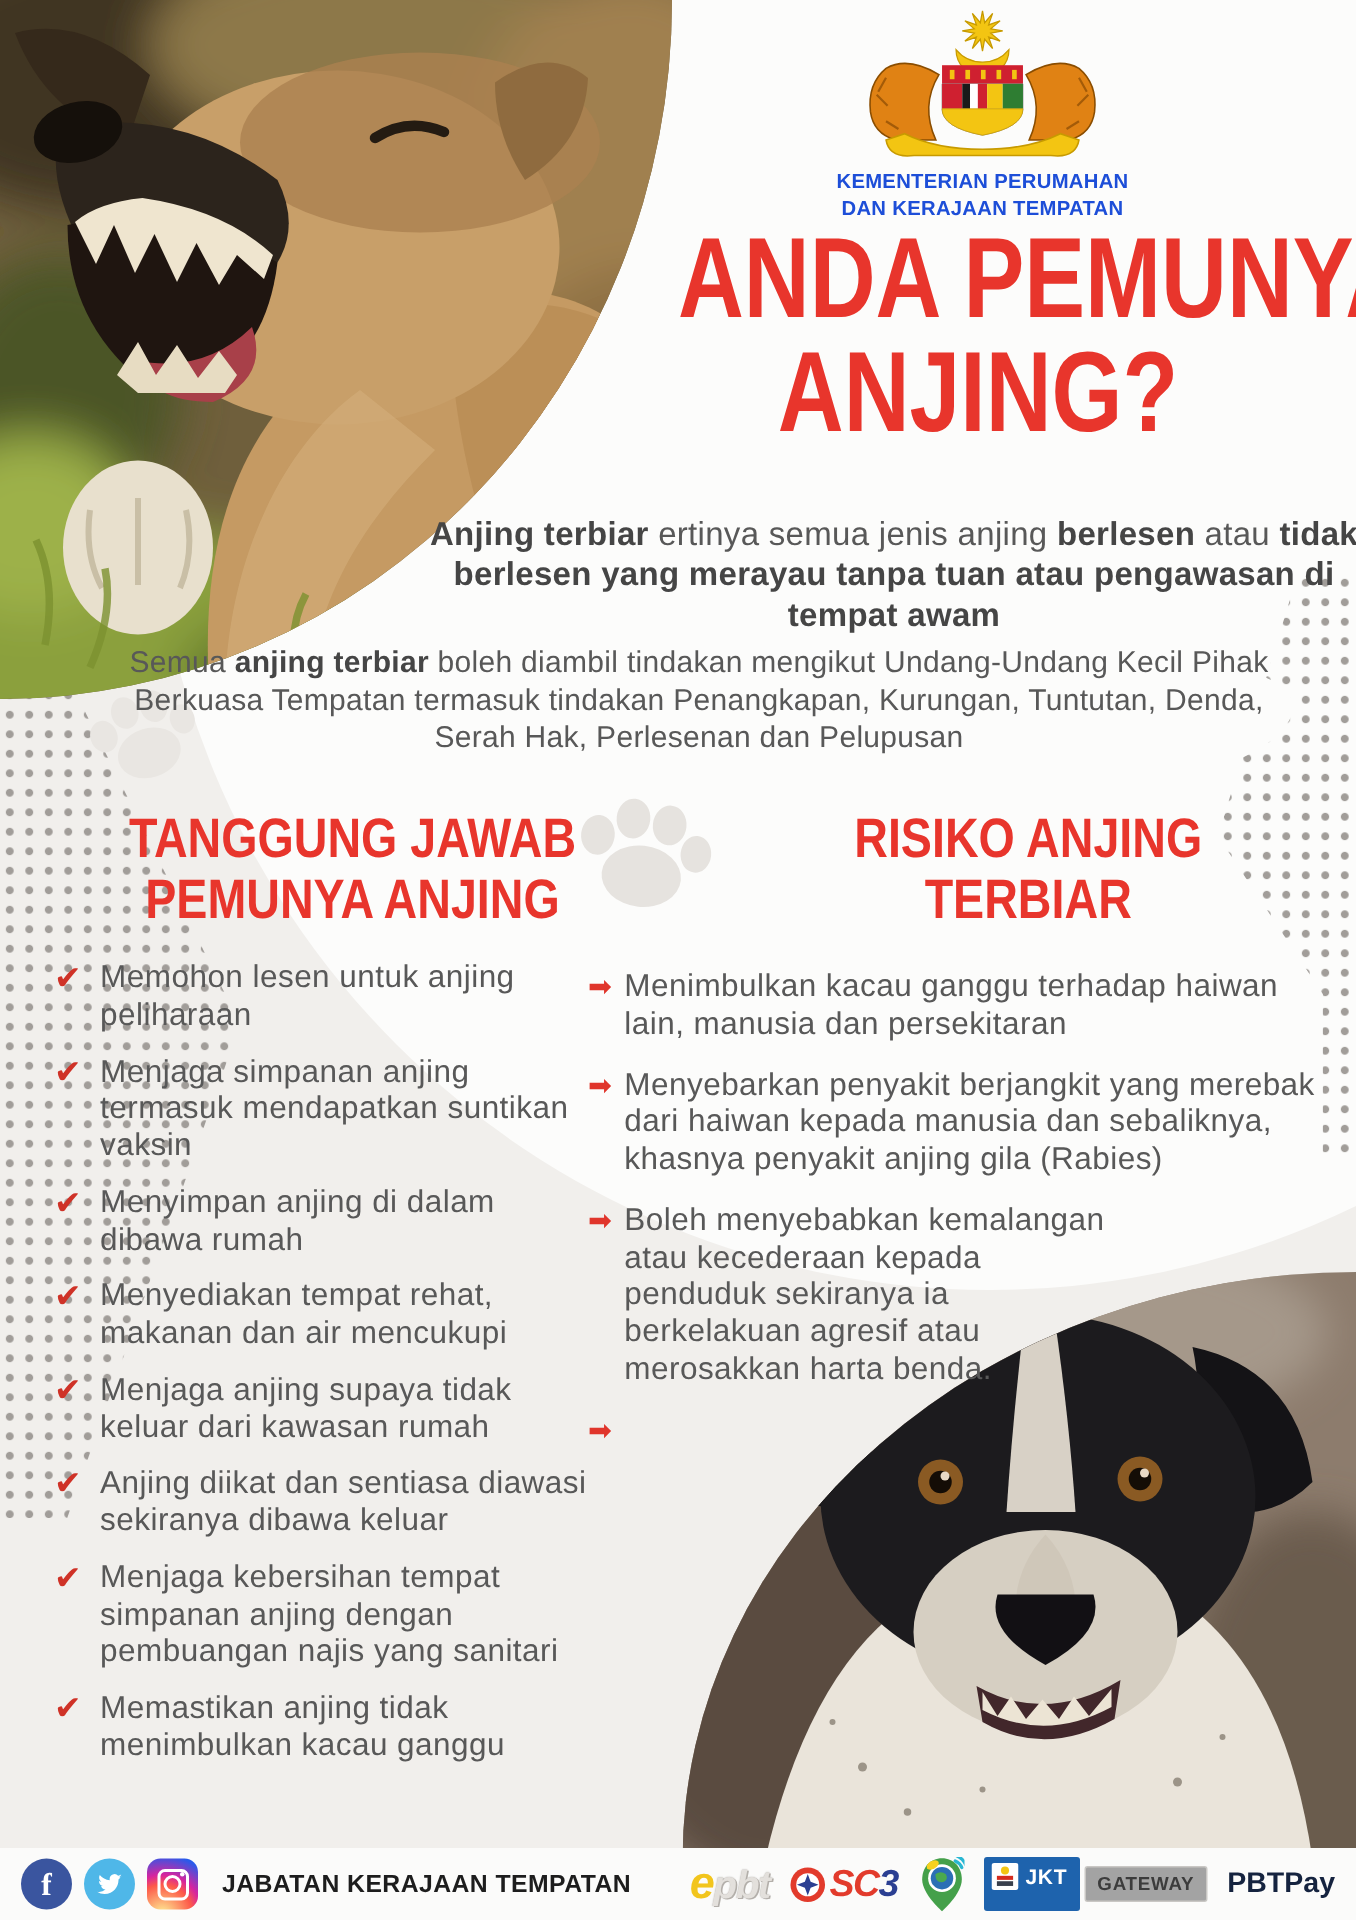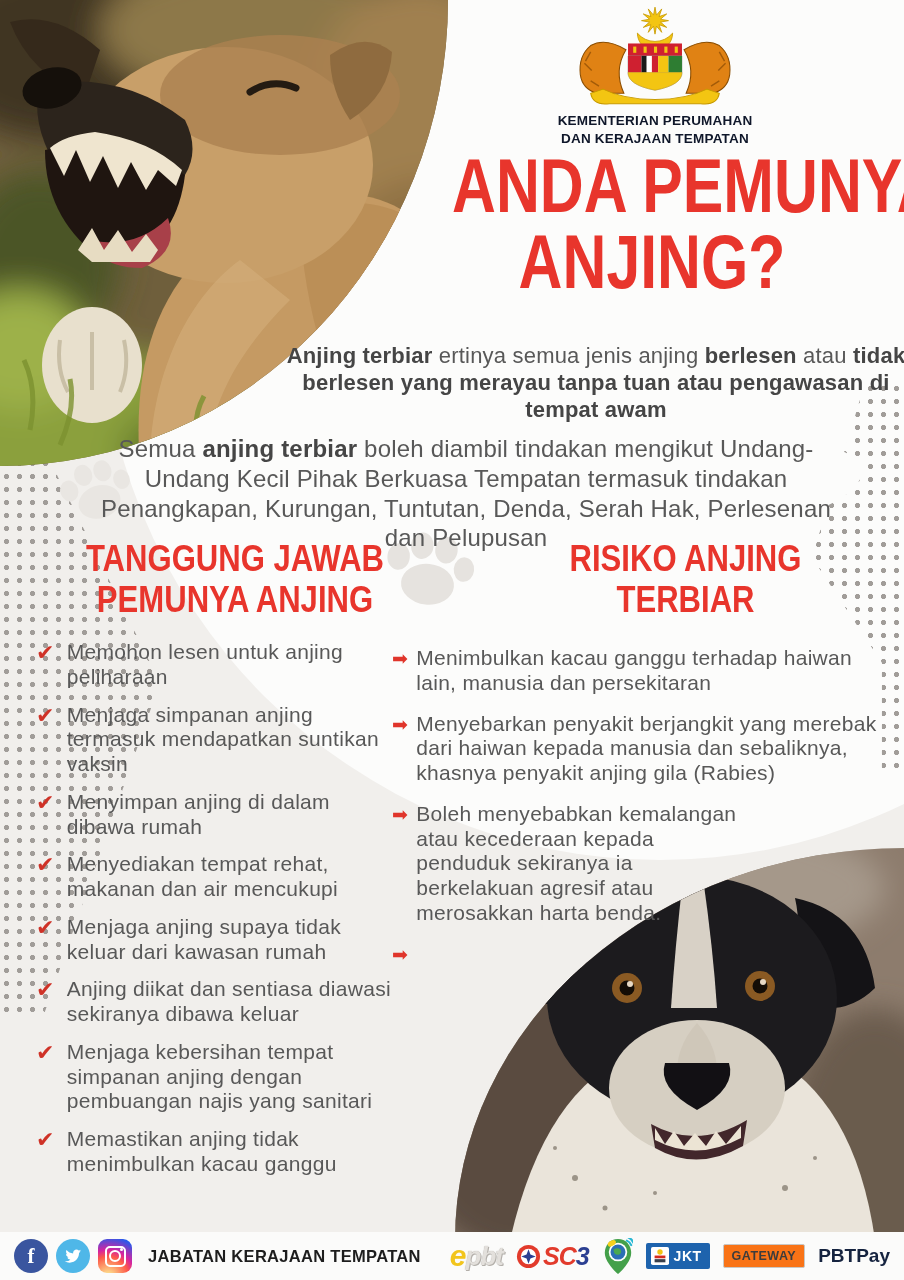--- a/index.html
+++ b/index.html
@@ -30,30 +30,30 @@
   .paw-1{left:50px;top:450px;width:92px;height:82px;transform:rotate(-18deg);}
   .paw-2{left:378px;top:518px;width:102px;height:104px;transform:rotate(6deg);}
 
   .photo{position:absolute;overflow:hidden;z-index:2;}
   .photo svg{display:block;width:100%;height:100%;}
   .photo-tl{left:0;top:0;width:448px;height:466px;border-bottom-right-radius:100% 100%;}
   .photo-br{left:455px;top:848px;width:449px;height:392px;border-top-left-radius:100% 100%;}
 
   .crest-wrap{position:absolute;left:572px;top:6px;width:166px;z-index:3;text-align:center;}
   .ministry{position:absolute;left:495px;top:112px;width:320px;z-index:3;text-align:center;
-    font-size:13.5px;font-weight:800;color:#0f172a;line-height:1.3;letter-spacing:.2px;}
+    font-size:13.5px;font-weight:800;color:#1d4ed8;line-height:1.3;letter-spacing:.2px;}
 
   .title{position:absolute;left:402px;top:148px;width:500px;z-index:3;text-align:center;
     color:var(--accent-red,#e8352c);font-weight:900;font-size:76px;line-height:1.0;letter-spacing:0;}
   .title .tline{transform:scaleX(.8);transform-origin:50% 50%;white-space:nowrap;}
 
   .p1{position:absolute;left:286px;top:320px;width:620px;z-index:3;text-align:center;
     font-size:22px;line-height:1.23;color:var(--text-gray,#585858);letter-spacing:.2px;}
   .p2{position:absolute;left:80px;top:410px;width:772px;z-index:3;text-align:center;
-    font-size:24px;line-height:1.24;color:var(--text-gray,#585858);letter-spacing:.2px;}
+    font-size:20px;line-height:1.24;color:var(--text-gray,#585858);letter-spacing:.2px;}
   .p1 b,.p2 b{color:#454545;}
 
   .col-heading{position:absolute;z-index:3;text-align:center;color:var(--accent-red,#e8352c);
     font-weight:900;font-size:37px;line-height:1.12;}
   .col-heading .hline{transform:scaleX(.84);transform-origin:50% 50%;white-space:nowrap;}
   .heading-left{left:45px;top:538px;width:380px;}
   .heading-right{left:498px;top:538px;width:375px;}
 
   .list{position:absolute;z-index:3;list-style:none;margin:0;padding:0;}
   .list-left{left:36px;top:640px;width:366px;}
@@ -79,23 +79,23 @@
   .ig-cam::after{content:"";position:absolute;inset:2.5px;border:2px solid #fff;border-radius:50%;}
   .ig-cam::before{content:"";position:absolute;top:0.5px;right:0.5px;width:3px;height:3px;background:#fff;border-radius:50%;}
   .dept{font-size:16.5px;font-weight:800;color:#1d1d1d;letter-spacing:.3px;margin-left:8px;}
 
   .logo{display:flex;align-items:center;margin-left:13px;}
   .epbt-e{font-style:italic;font-weight:900;font-size:30px;color:var(--epbt-yellow,#f2c51d);letter-spacing:-1px;}
   .epbt-rest{font-style:italic;font-weight:900;font-size:26px;color:#e3e0dc;letter-spacing:-1px;
     text-shadow:0 0 1px #a9a5a0, 1px 1px 0 #b5b1ac;}
   .osc-sc{font-style:italic;font-weight:900;font-size:25px;color:#e23b2c;letter-spacing:-1px;margin-left:2px;}
   .osc-3{font-style:italic;font-weight:900;font-size:25px;color:#2b3f92;}
-  .jkt-box{display:flex;align-items:center;gap:5px;background:var(--jkt-blue,#1e63ad);padding:4px 8px 4px 5px;border-radius:2px;}
+  .jkt-box{display:flex;align-items:center;gap:5px;background:var(--jkt-blue,#1e63ad);padding:4px 8px 14px 5px;border-radius:2px;}
   .jkt-txt{color:#fff;font-weight:900;font-size:14px;letter-spacing:.5px;}
-  .gateway-box{background:#f97316;border:1.5px solid #c9c7c4;padding:4px 8px;margin-left:13px;border-radius:2px;
+  .gateway-box{background:#a3a3a3;border:1.5px solid #c9c7c4;padding:4px 8px;margin-left:3px;border-radius:2px;
     font-weight:900;font-size:12.5px;color:#3c3c3c;letter-spacing:.5px;}
   .pbtpay{font-weight:900;font-size:19px;color:var(--pbt-navy,#15233f);letter-spacing:0;}
 </style>
 </head>
 <body>
 
 <div class="poster">
 
   <div class="white-circle"></div>
 

